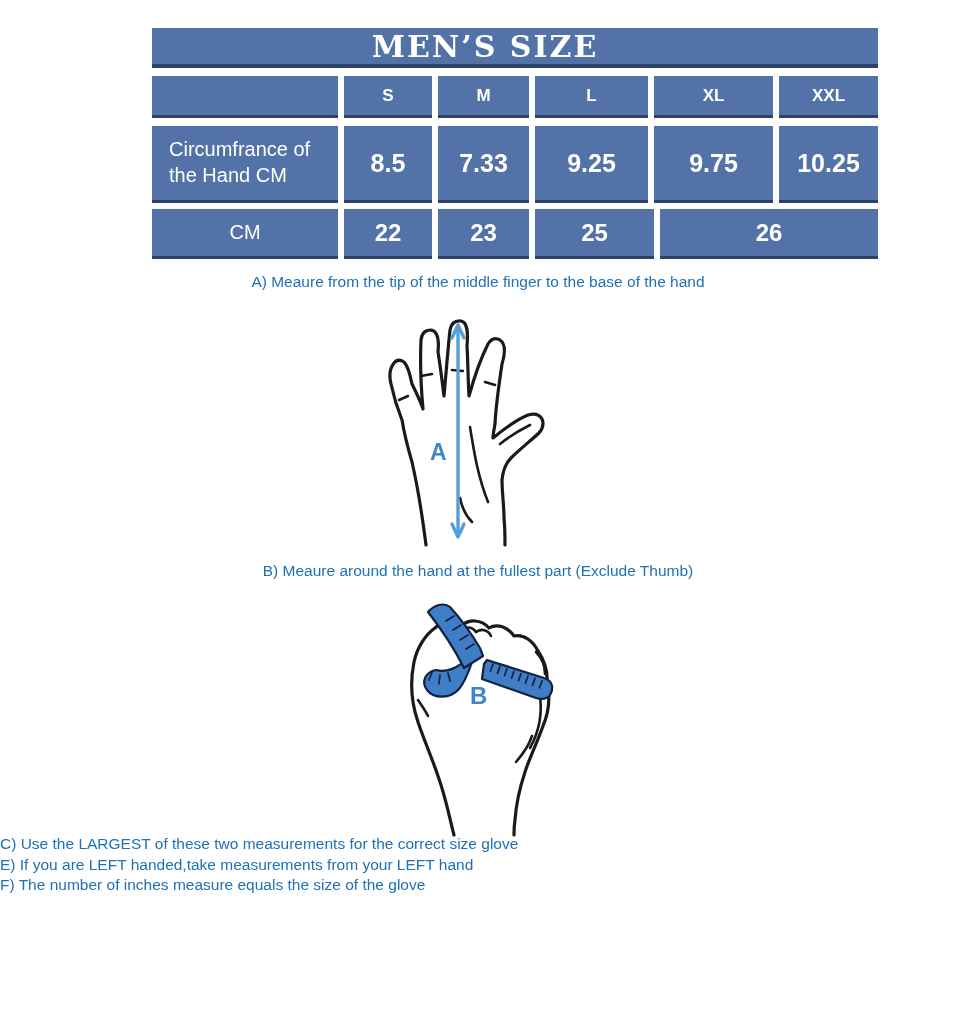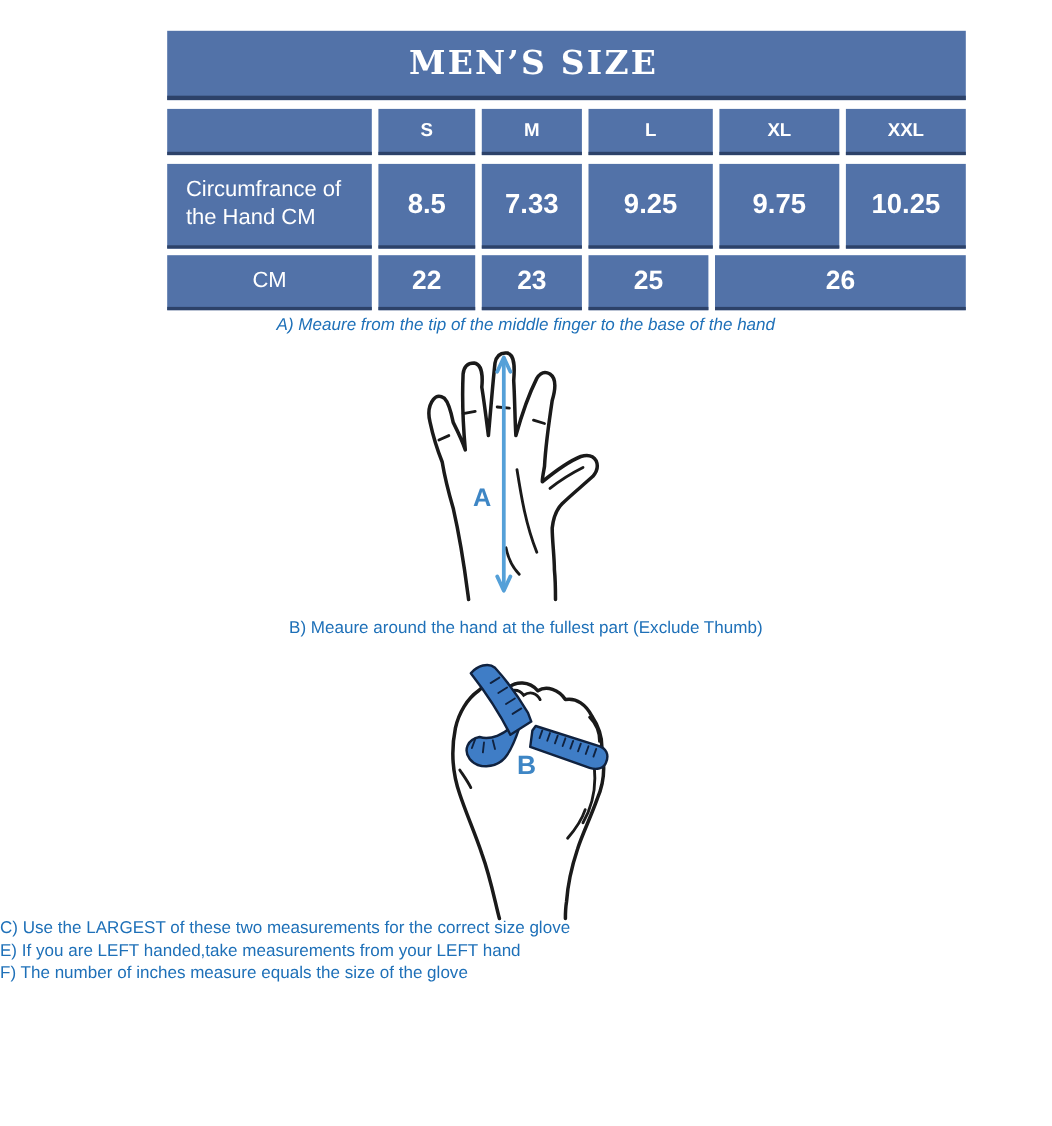--- a/index.html
+++ b/index.html
@@ -5,47 +5,47 @@
   * { margin:0; padding:0; box-sizing:border-box; }
   html,body { background:#ffffff; }
   .sheet {
     position:relative; width:956px; height:1024px; background:#ffffff;
     font-family:"Liberation Sans", sans-serif; overflow:hidden;
   }
 
   
   .size-table { position:absolute; left:152px; top:28px; width:726px; }
   .t-title {
-    height:63px; background:#5272a8; border-bottom:4px solid #2d4269;
+    height:40px; background:#5272a8; border-bottom:4px solid #2d4269;
     color:#ffffff; display:flex; align-items:center; justify-content:center;
     font-family:"DejaVu Serif", serif; font-weight:700; font-size:30px; letter-spacing:2px;
   }
   .t-title span { transform:translateX(-30px); }
   .t-row { display:flex; gap:6px; }
   .t-row.hdr { margin-top:8px; height:42px; }
   .t-row.r1  { margin-top:8px; height:77px; }
   .t-row.r2  { margin-top:6px; height:50px; }
   .cell {
     background:#5272a8; border-bottom:3px solid #2d4269; color:#ffffff;
     display:flex; align-items:center; justify-content:center;
   }
   .c0 { width:186px; } .c1 { width:88px; } .c2 { width:91px; }
-  .c3 { width:113px; } .c4 { width:109px; } .c5 { flex:1;text-align:right; }
+  .c3 { width:113px; } .c4 { width:119px; } .c5 { flex:1;text-align:right; }
   .hdr .cell { font-weight:700; font-size:17px; }
   .r1 .c0 { justify-content:flex-start; text-align:left; padding-left:17px; font-size:20px; line-height:1.28; }
   .r1 .val { font-weight:700; font-size:25px; }
   .r2 .c0 { font-size:20px; }
   .r2 .val { font-weight:700; font-size:24px; }
 
   
   .note {
     position:absolute; left:0; width:956px; text-align:center;
     color:#1e70b8; font-size:15.5px;
   }
-  .note-a { top:287px;font-style:italic; }
+  .note-a { top:273px; }
   .note-b { top:562px; }
   .notes-bottom {
     position:absolute; top:834px; left:0; width:956px; text-align:left;
     color:#1e70b8; font-size:15.5px; line-height:20.5px;
   }
 
   
   .diagram { position:absolute; }
   .hand-a { left:378px; top:312px; width:180px; height:236px; }
   .fist-b { left:398px; top:598px; width:160px; height:240px; }

